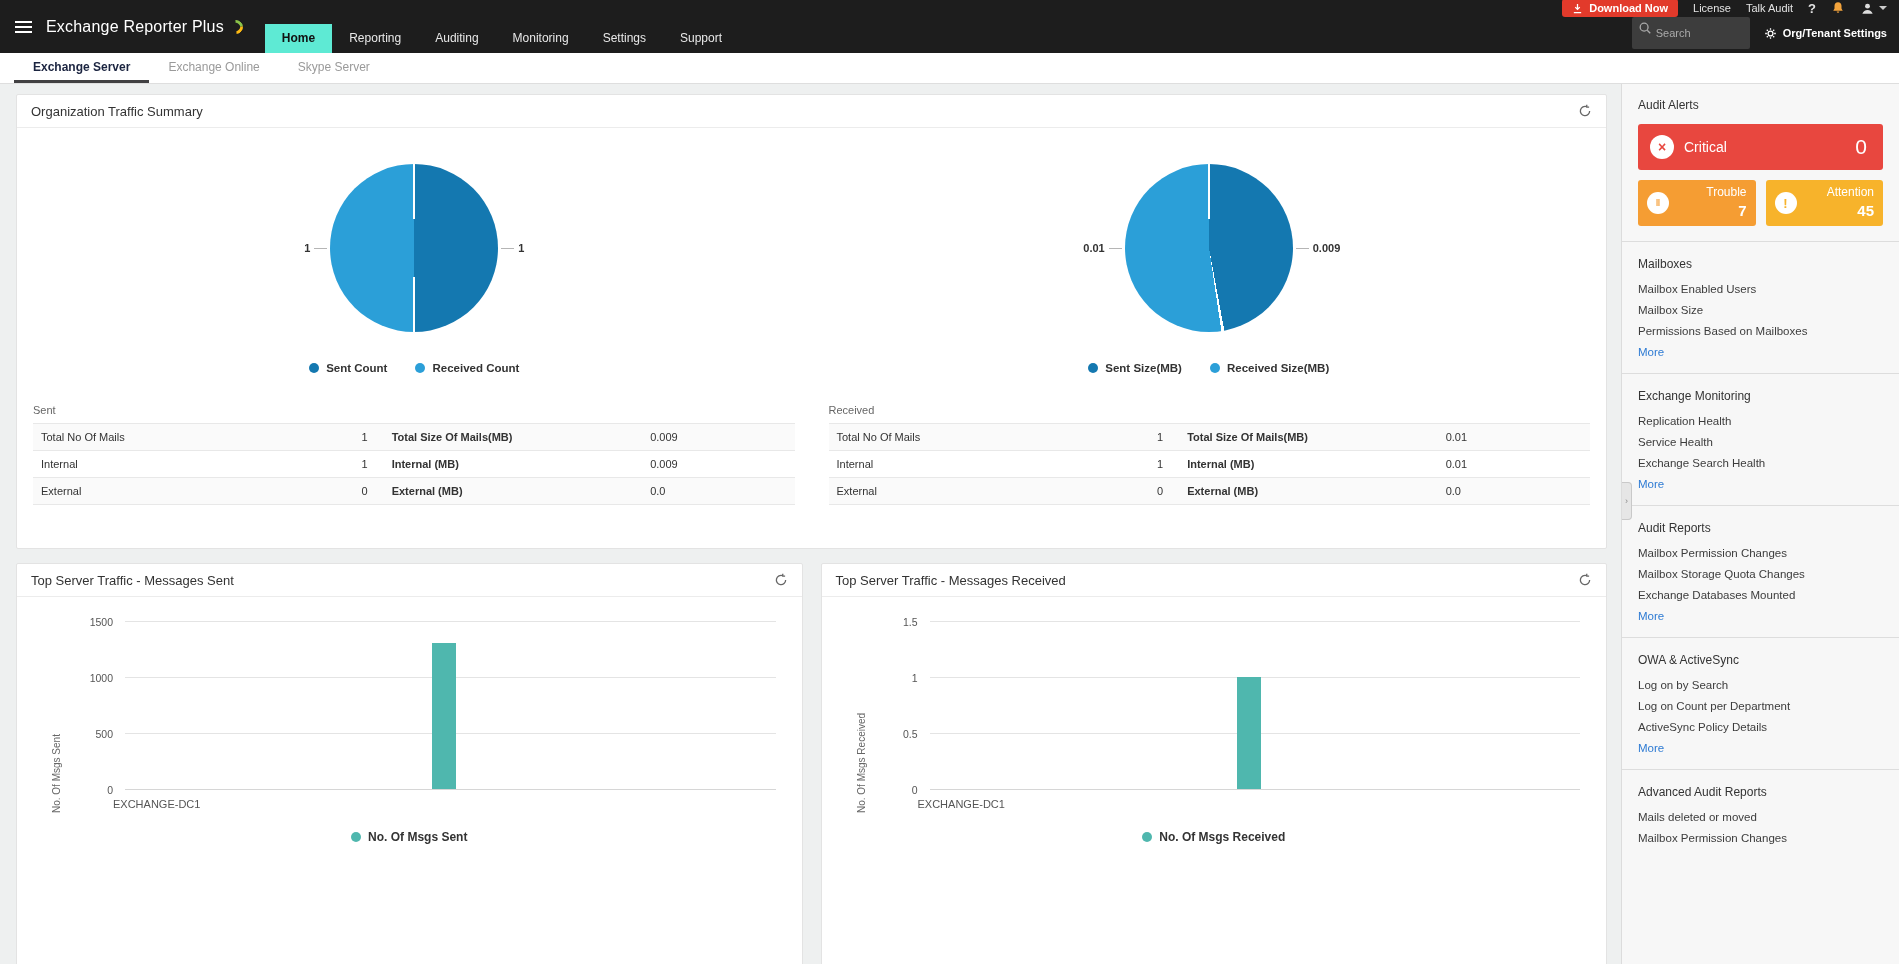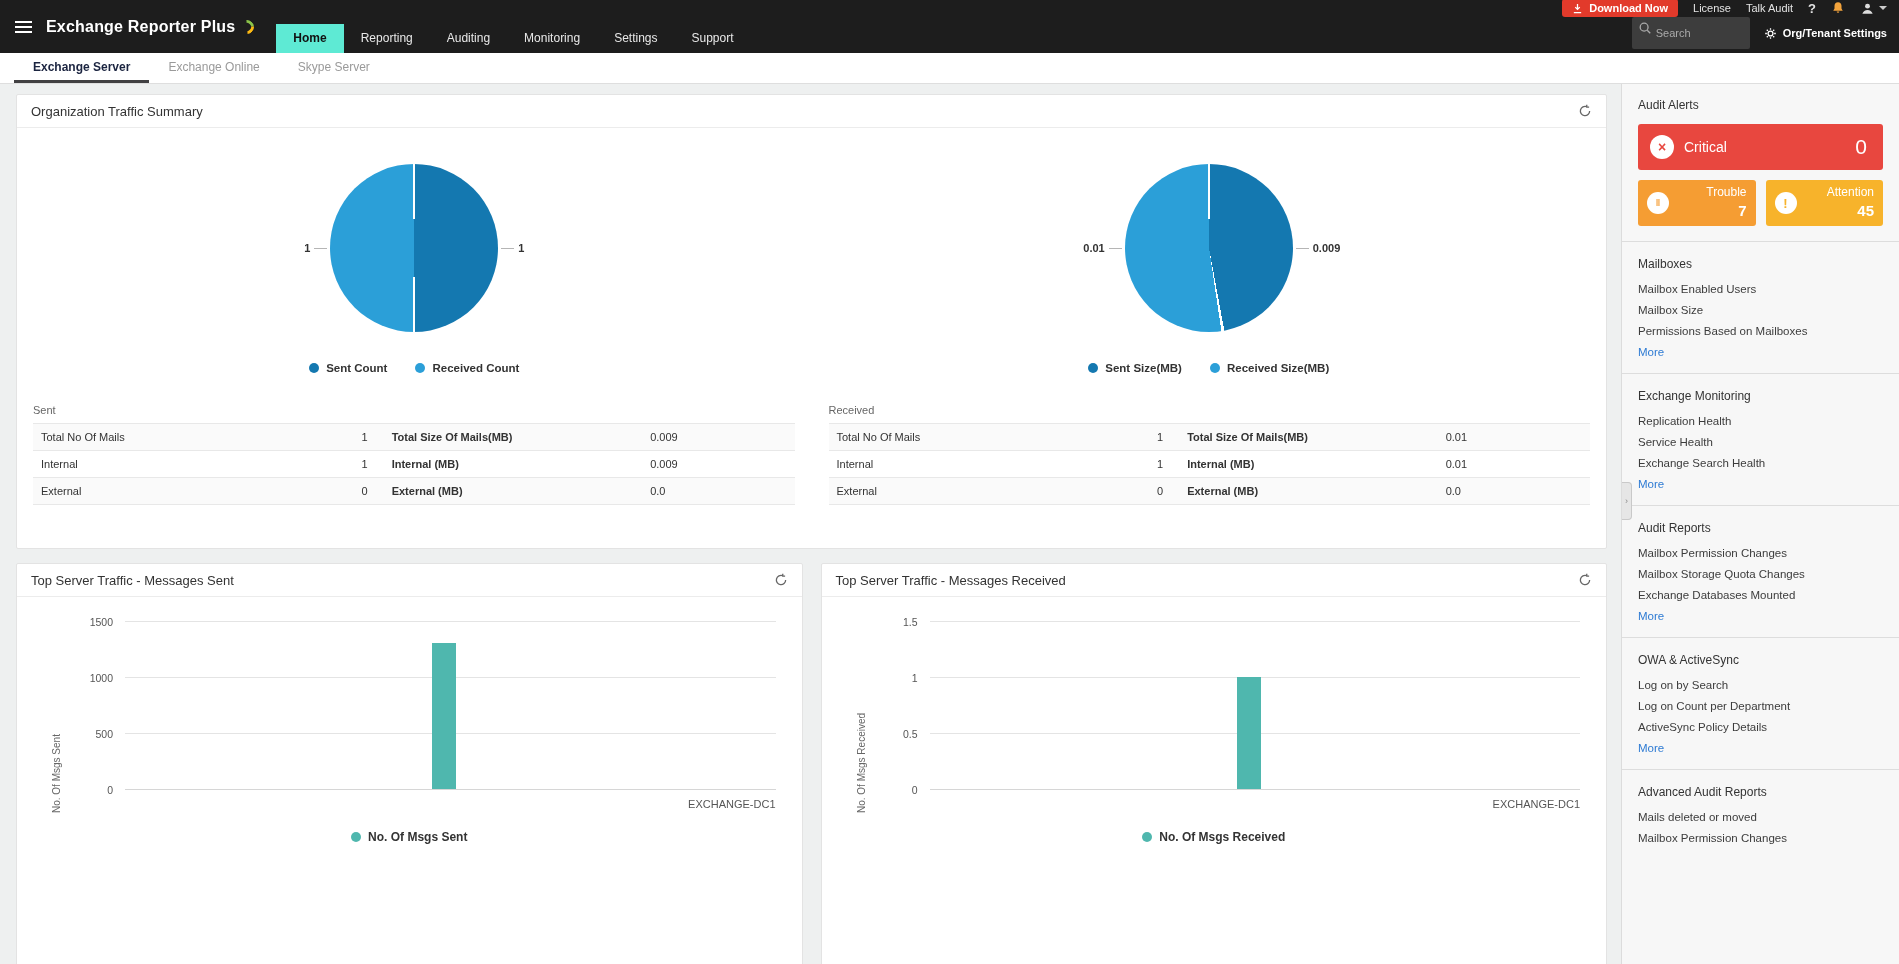--- a/index.html
+++ b/index.html
@@ -4,21 +4,21 @@
 <style>
   * { box-sizing: border-box; }
   html,body { margin:0; padding:0; }
   body { font-family:"Liberation Sans","DejaVu Sans",sans-serif; }
   .app { width:1899px; height:964px; background:#eef0f0; overflow:hidden; display:flex; flex-direction:column; position:relative; }
 
   
   .topbar { height:53px; background:#1d1d1d; color:#fff; display:flex; align-items:stretch; flex-shrink:0; }
   .hamburger { width:46px; display:flex; flex-direction:column; justify-content:center; align-items:center; gap:3px; cursor:pointer; }
   .hamburger i { width:17px; height:2px; background:#fff; display:block; }
-  .logo { display:flex; align-items:center; font-size:16px; font-weight:bold; letter-spacing:.2px; white-space:nowrap; }
+  .logo { display:flex; align-items:center; font-size:16px; font-weight:normal; letter-spacing:.2px; white-space:nowrap; }
   .swoosh { width:14px; height:14px; border-radius:50%; border:3px solid transparent; border-top-color:#8bc34a; border-right-color:#fdb913; transform:rotate(40deg); margin-left:5px; }
   .main-nav { display:flex; align-self:flex-end; height:29px; margin-left:22px; }
   .main-nav .tab { padding:0 17px; font-size:12px; line-height:29px; color:#e8e8e8; cursor:pointer; }
   .main-nav .tab.active { background:#5eead4; color:#111; font-weight:bold; }
   .tr-right { margin-left:auto; display:flex; flex-direction:column; align-items:flex-end; justify-content:flex-end; padding:4px 12px 4px 0; }
   .row1 { display:flex; align-items:center; gap:15px; font-size:11px; color:#e3e3e3; }
   .row1 a { color:#e3e3e3; text-decoration:none; cursor:pointer; }
   .dl-btn { background:#e23a2b; border:none; color:#fff; font-size:11px; font-weight:bold; border-radius:3px; padding:3px 10px; display:flex; align-items:center; gap:6px; cursor:pointer; font-family:inherit; }
   .help-q { font-size:13px; font-weight:bold; cursor:pointer; }
   .icon-btn { display:flex; align-items:center; cursor:pointer; }
@@ -74,21 +74,21 @@
   
   .charts-row { display:flex; gap:18px; margin-top:14px; }
   .chart-card { flex:1; height:470px; }
   .barchart { position:relative; }
   .ylab { position:absolute; left:34px; top:24px; height:168px; writing-mode:vertical-rl; transform:rotate(180deg); font-size:10px; color:#666; display:flex; align-items:center; }
   .plot { position:relative; height:168px; margin:24px 26px 0 96px; }
   .grid { position:absolute; left:12px; right:0; border-top:1px solid #e4e4e4; }
   .grid.g100 { top:0; } .grid.g66 { top:33.33%; } .grid.g33 { top:66.66%; } .grid.g0 { top:100%; border-top-color:#d6d6d6; }
   .tick { position:absolute; left:-12px; top:0; transform:translate(-100%,-50%); font-size:10.5px; color:#555; }
   .bar { position:absolute; bottom:0; left:50%; transform:translateX(-50%); width:24px; background:#4fb7ae; cursor:pointer; }
-  .xlab { margin:9px 26px 0 96px; text-align:right; font-size:11px; color:#555; }
+  .xlab { margin:9px 26px 0 96px; text-align:left; font-size:11px; color:#555; }
   .chart-card .legend { margin-top:20px; }
   .chart-card .legend .li { font-size:12px; }
 
   
   .sidebar { width:278px; background:#f7f7f7; border-left:1px solid #dcdcdc; padding:14px 16px; position:relative; overflow:hidden; }
   .sb-title { font-size:12px; color:#333; font-weight:normal; margin:0 0 12px; }
   .alert { border-radius:3px; color:#fff; display:flex; align-items:center; cursor:pointer; }
   .alert.big { height:46px; padding:0 12px; }
   .aicon { width:24px; height:24px; min-width:24px; background:#fff; border-radius:50%; display:flex; align-items:center; justify-content:center; font-weight:bold; font-size:14px; line-height:1; }
   .alabel { font-size:14px; margin-left:10px; }

